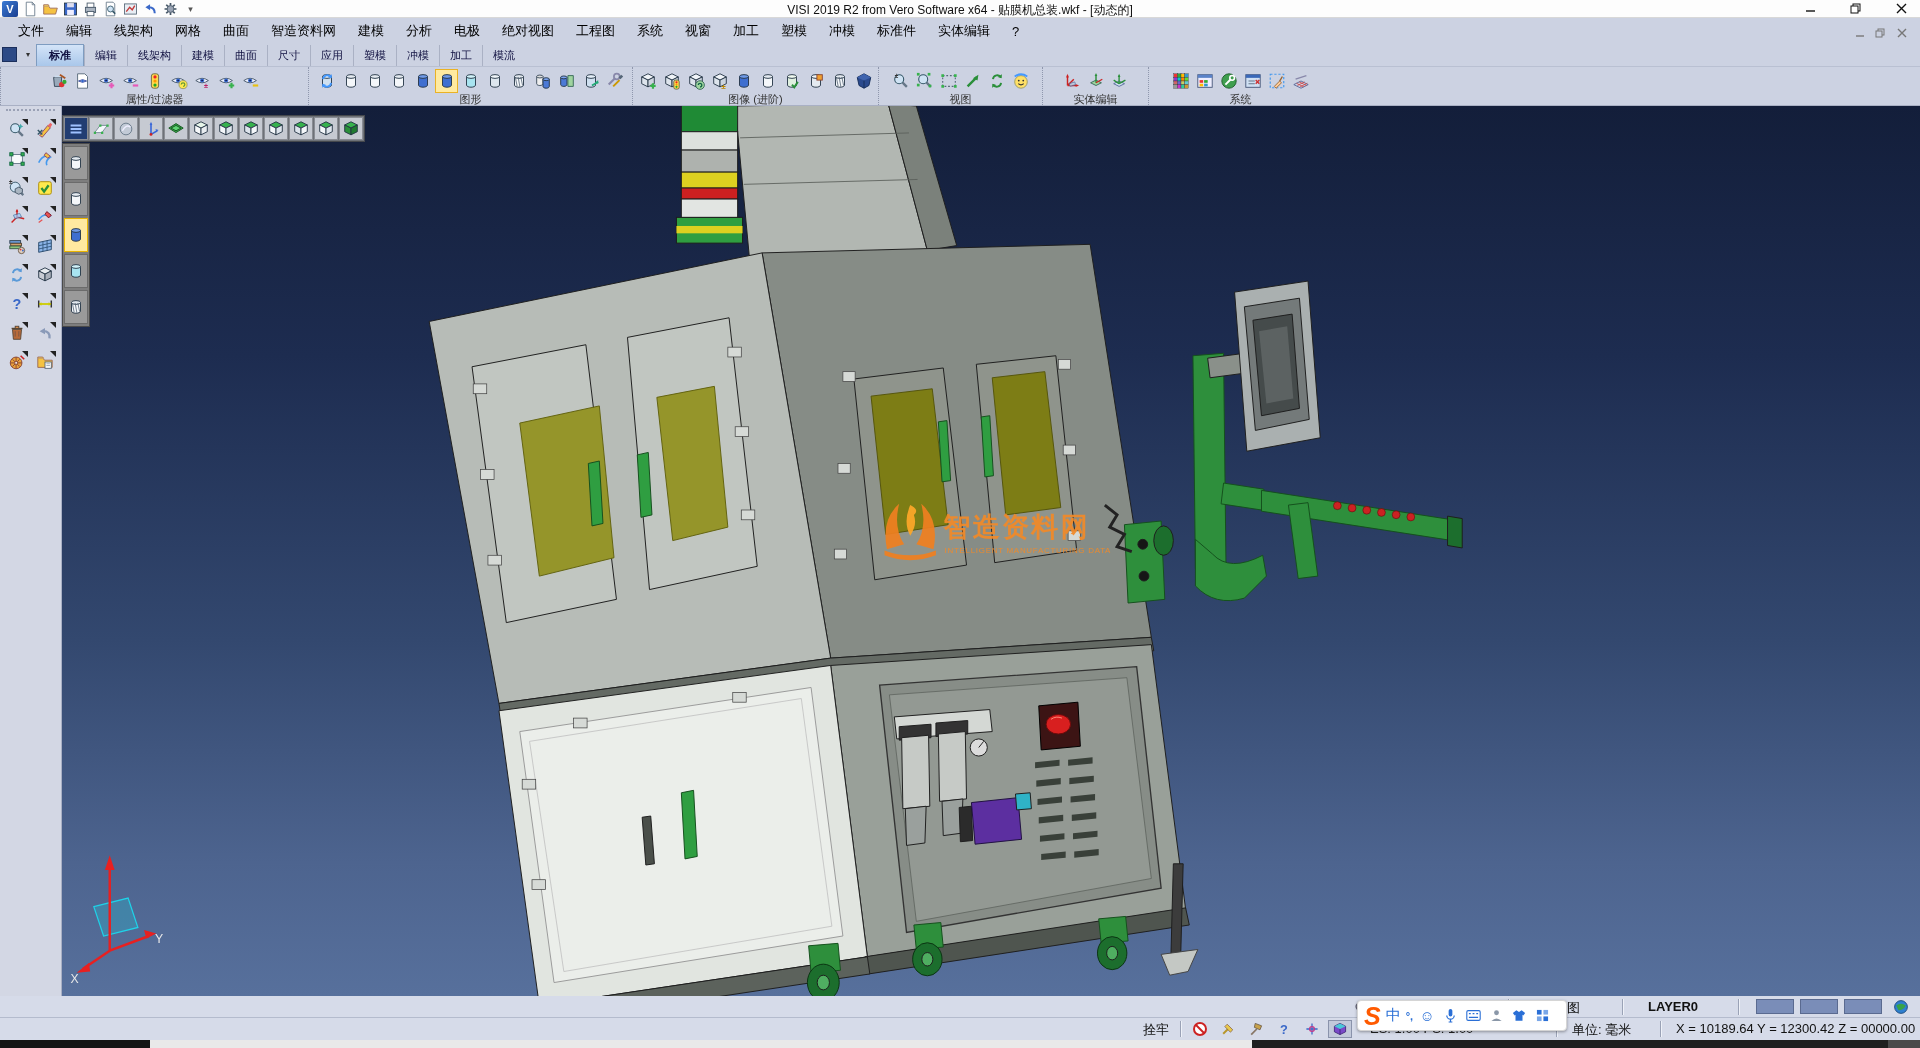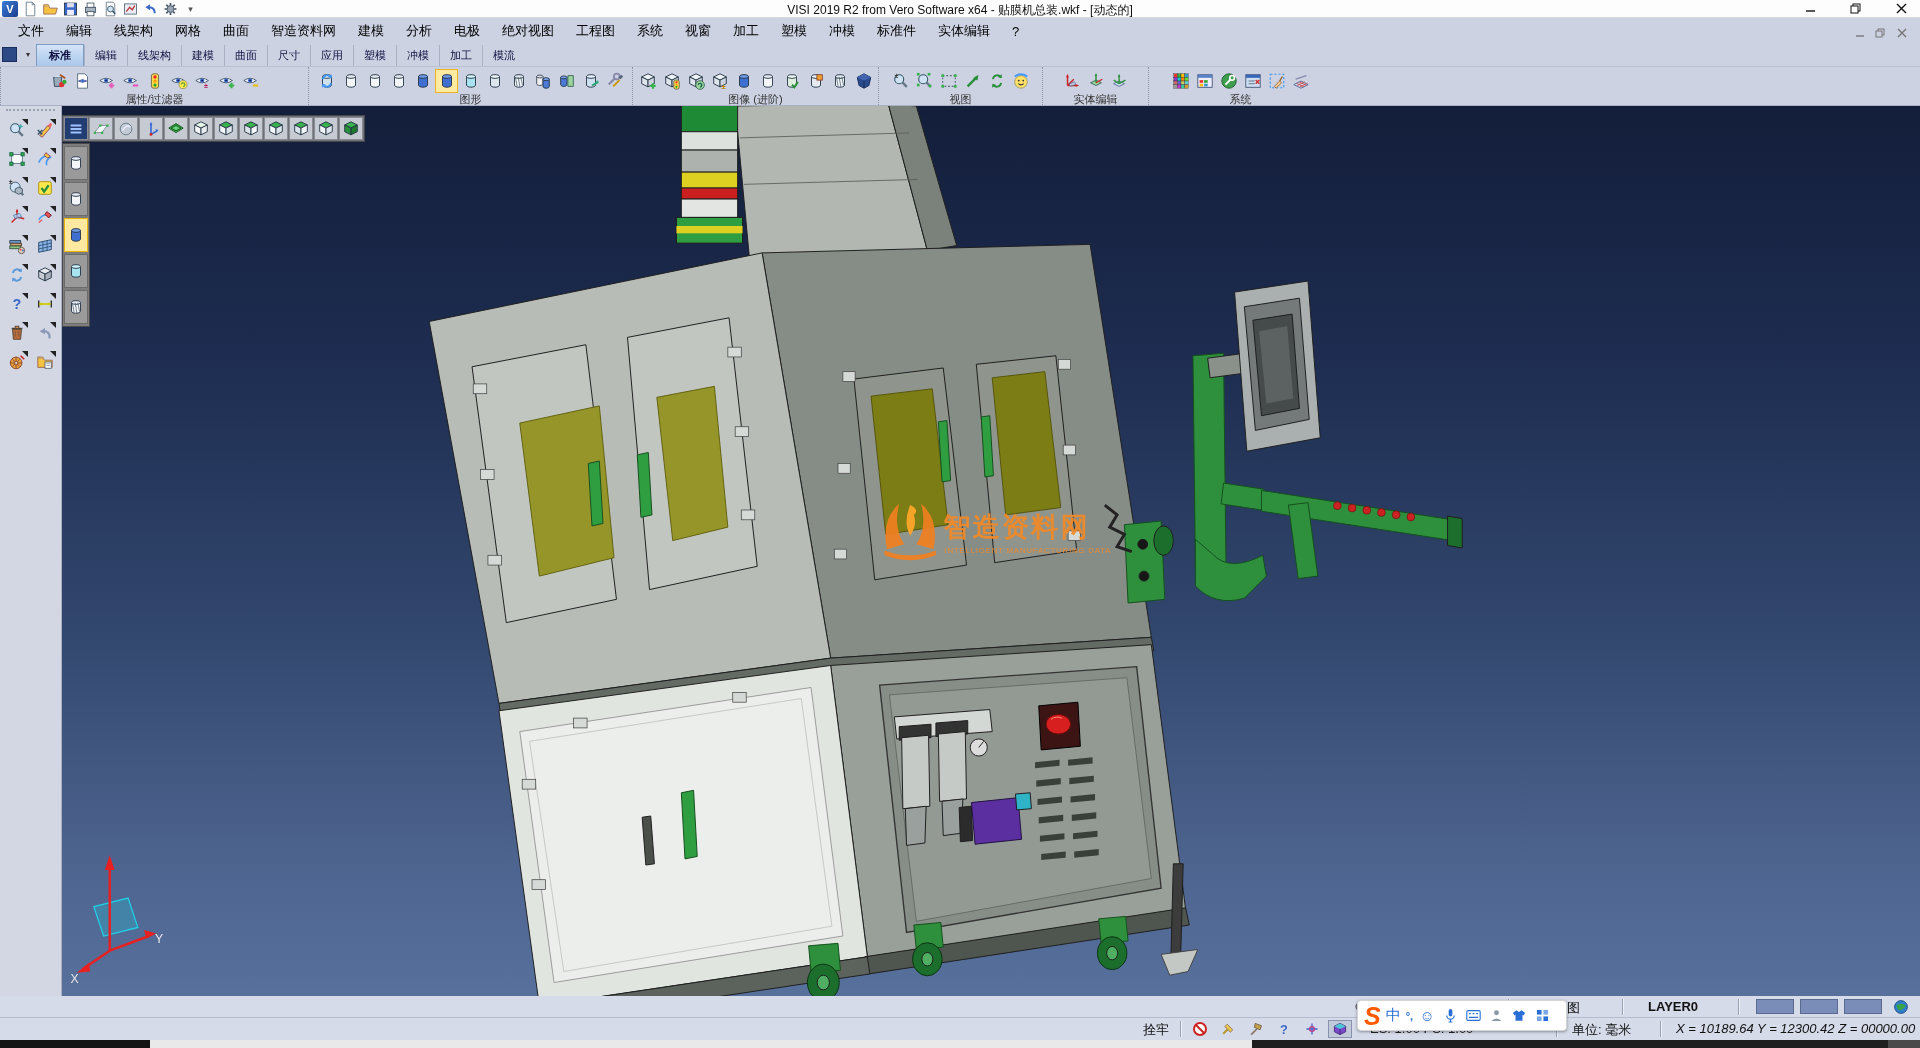--- a/index.html
+++ b/index.html
@@ -1135,21 +1135,21 @@
           <svg width="16" height="16" viewBox="0 0 20 20">
             <path d="M10 3 17 6.5 17 13.5 10 17 3 13.5 3 6.5Z" fill="#7a4ac8" stroke="#3a2070"></path>
             <path d="M10 3 17 6.5 10 10 3 6.5Z" fill="#4ac8d8"></path>
             <path d="M10 10 V17" stroke="#3a2070"></path>
           </svg>
         </span></span>
     <span class="sb-text" style="left:1370px;color:#222;">ES: 1.00 PS: 1.00</span>
     <span class="sb-sep" style="left:1556px;"></span>
     <span class="sb-text" style="left:1572px;">单位: 毫米</span>
     <span class="sb-sep" style="left:1660px;"></span>
-    <span class="sb-text" style="left:1676px;font-style:italic;">X = 10189.64 Y = 12300.42 Z = 00000.00</span>
+    <span class="sb-text" style="left:1676px;">X = 10189.64 Y = 12300.42 Z = 00000.00</span>
   </div>
 </div>
 
 <div id="ime-bar">
   <span id="ime-logo">S</span>
   <span id="ime-lang">中</span>
   <span id="ime-punct">°,</span>
   <span class="ime-ico" style="color:#2a6fd6;font-size:15px;">☺</span>
   <span class="ime-ico">
     <svg width="13" height="15" viewBox="0 0 14 16">

